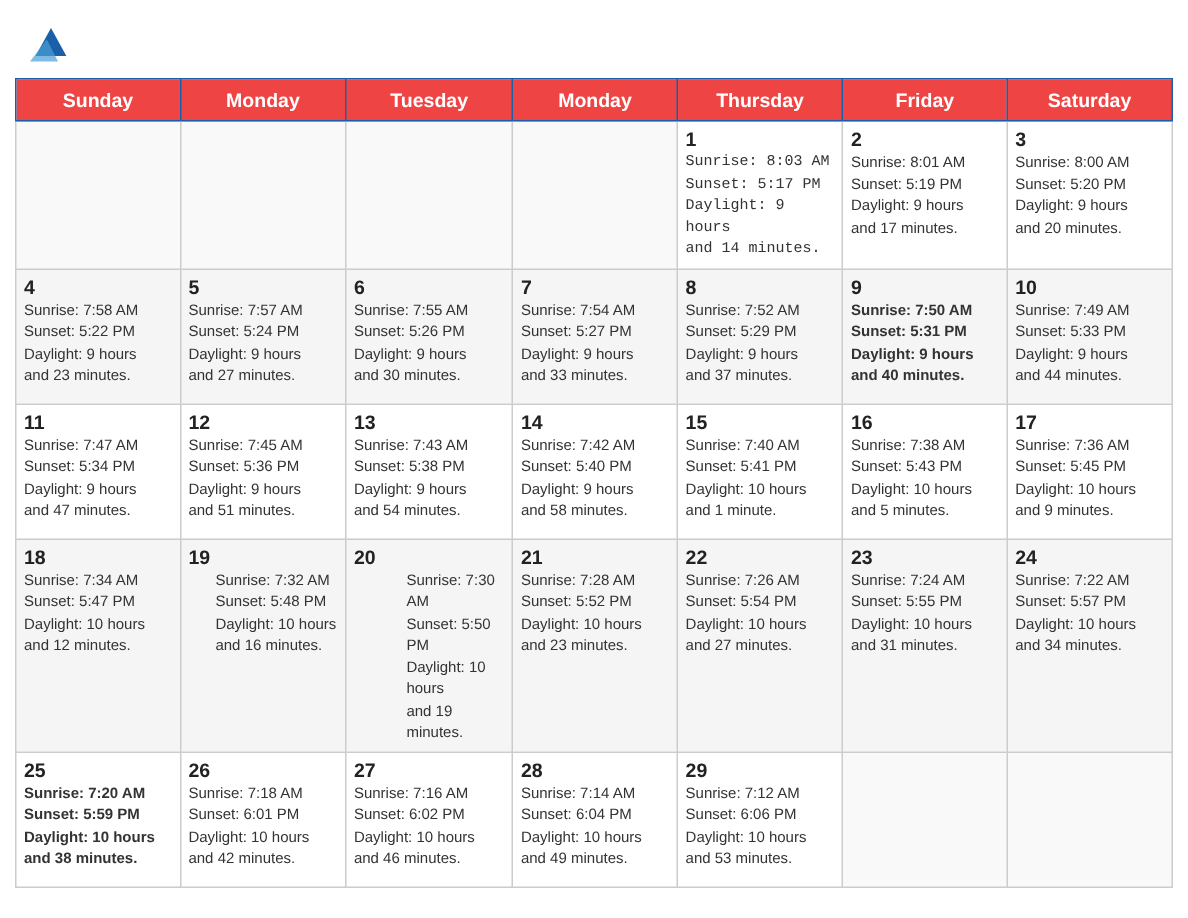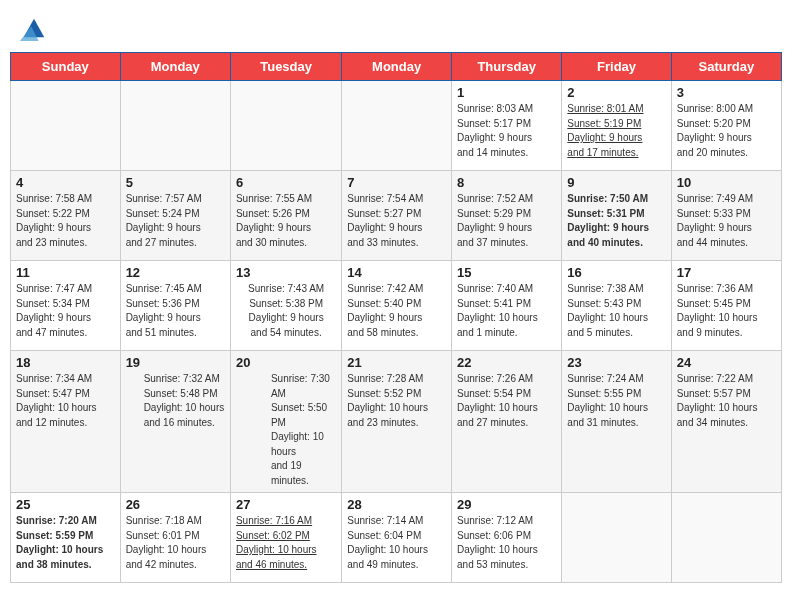--- a/index.html
+++ b/index.html
@@ -124,28 +124,28 @@
       </tr>
   </thead>
   <tbody id="calendar-body">
   <tr>
         <td class="empty"></td>
         <td class="empty"></td>
         <td class="empty"></td>
         <td class="empty"></td>
         <td>
           <span class="day-num">1</span>
-          <div class="day-info" style="white-space: pre-line;">Sunrise: 8:03 AM
+          <div class="day-info" style="white-space: pre-line; font-family: Liberation Mono, monospace;">Sunrise: 8:03 AM
 Sunset: 5:17 PM
 Daylight: 9 hours
 and 14 minutes.</div>
         </td>
         <td>
           <span class="day-num">2</span>
-          <div class="day-info" style="white-space: pre-line; text-decoration: underline;">Sunrise: 8:01 AM
+          <div class="day-info" style="white-space: pre-line;">Sunrise: 8:01 AM
 Sunset: 5:19 PM
 Daylight: 9 hours
 and 17 minutes.</div>
         </td>
         <td>
           <span class="day-num">3</span>
           <div class="day-info" style="white-space: pre-line;">Sunrise: 8:00 AM
 Sunset: 5:20 PM
 Daylight: 9 hours
 and 20 minutes.</div>
@@ -212,21 +212,21 @@
         </td>
         <td>
           <span class="day-num">12</span>
           <div class="day-info" style="white-space: pre-line;">Sunrise: 7:45 AM
 Sunset: 5:36 PM
 Daylight: 9 hours
 and 51 minutes.</div>
         </td>
         <td>
           <span class="day-num">13</span>
-          <div class="day-info" style="white-space: pre-line; text-align: center;">Sunrise: 7:43 AM
+          <div class="day-info" style="white-space: pre-line;">Sunrise: 7:43 AM
 Sunset: 5:38 PM
 Daylight: 9 hours
 and 54 minutes.</div>
         </td>
         <td>
           <span class="day-num">14</span>
           <div class="day-info" style="white-space: pre-line;">Sunrise: 7:42 AM
 Sunset: 5:40 PM
 Daylight: 9 hours
 and 58 minutes.</div>
@@ -314,21 +314,21 @@
         </td>
         <td>
           <span class="day-num">26</span>
           <div class="day-info" style="white-space: pre-line;">Sunrise: 7:18 AM
 Sunset: 6:01 PM
 Daylight: 10 hours
 and 42 minutes.</div>
         </td>
         <td>
           <span class="day-num">27</span>
-          <div class="day-info" style="white-space: pre-line; text-decoration: underline;">Sunrise: 7:16 AM
+          <div class="day-info" style="white-space: pre-line;">Sunrise: 7:16 AM
 Sunset: 6:02 PM
 Daylight: 10 hours
 and 46 minutes.</div>
         </td>
         <td>
           <span class="day-num">28</span>
           <div class="day-info" style="white-space: pre-line;">Sunrise: 7:14 AM
 Sunset: 6:04 PM
 Daylight: 10 hours
 and 49 minutes.</div>

